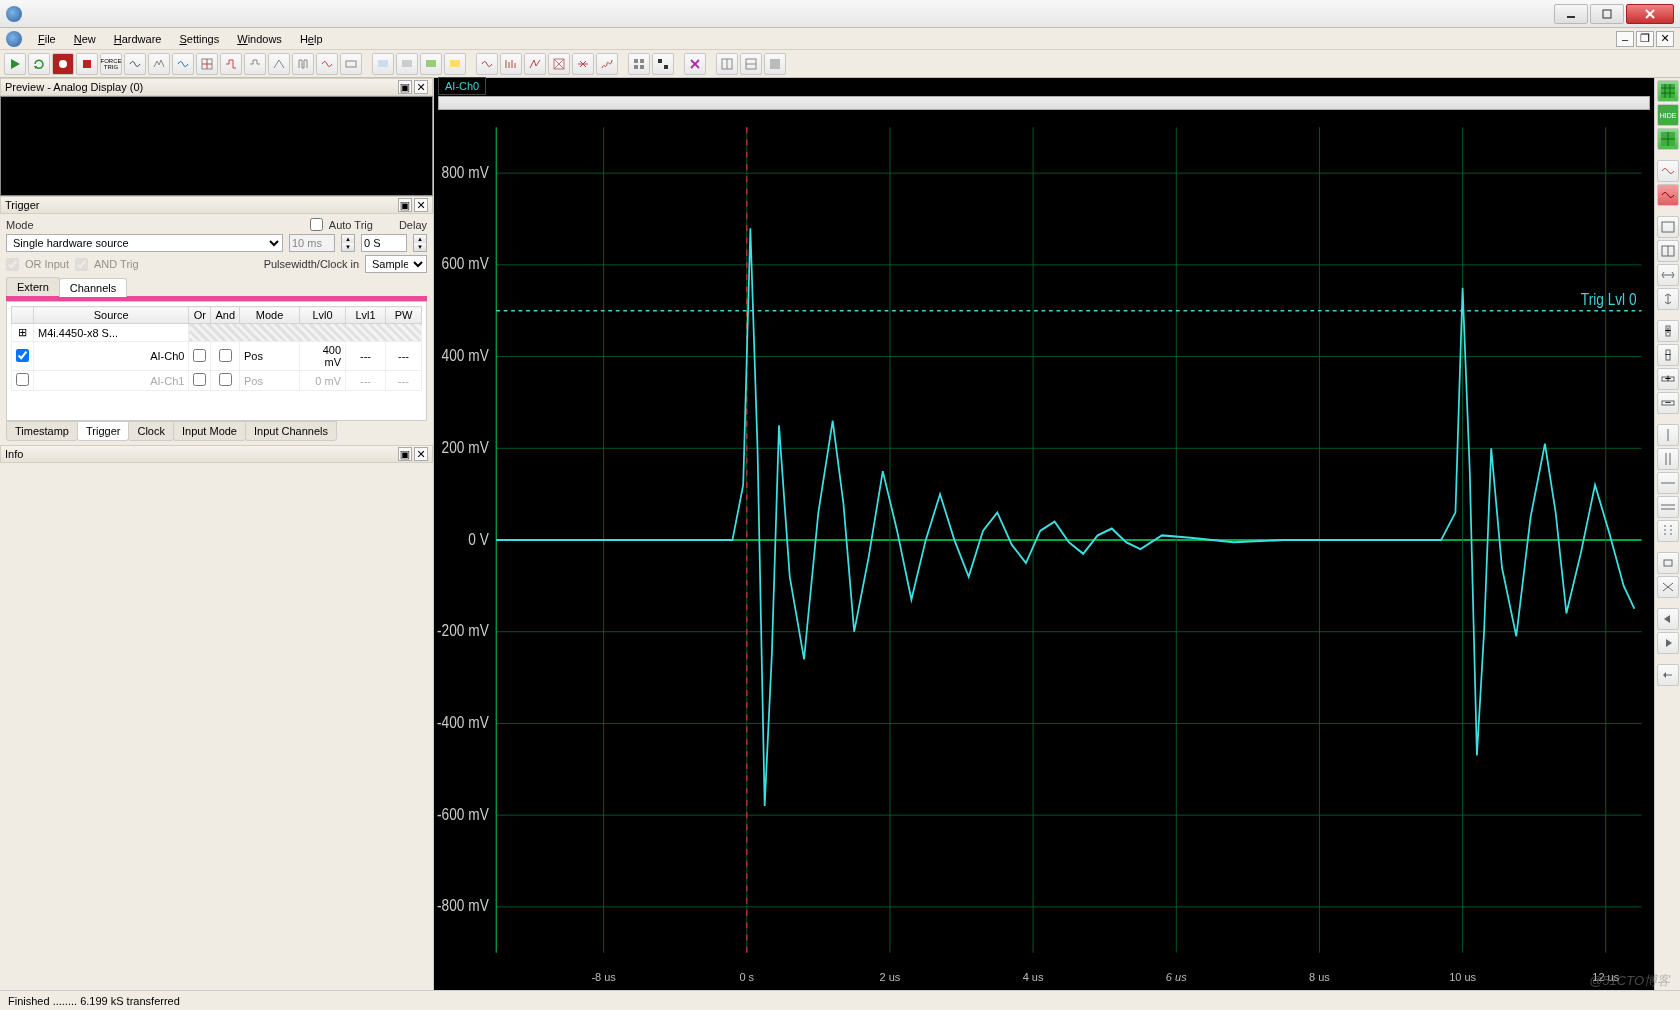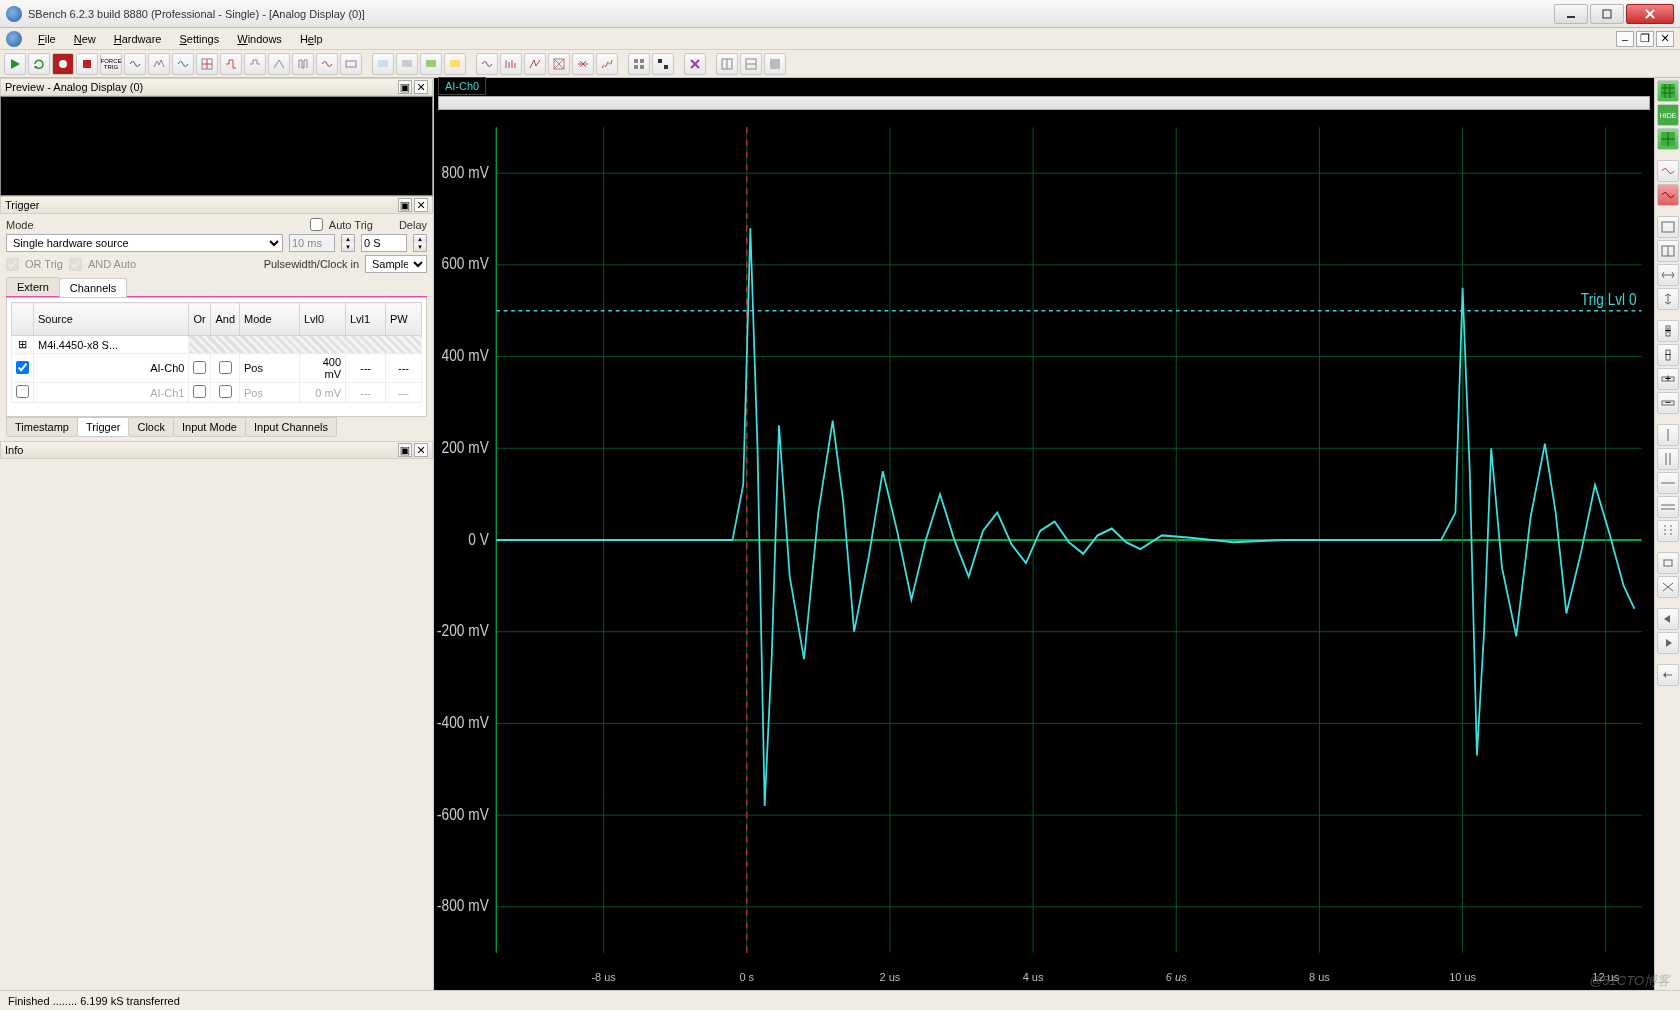--- a/index.html
+++ b/index.html
@@ -26,26 +26,26 @@
 .panel-head .ph-btns{ margin-left:auto; display:flex; gap:2px;}
 .panel-head .ph-btns div{ width:14px;height:14px;border:1px solid #aaa;background:#fafafa;cursor:pointer;display:flex;align-items:center;justify-content:center;}
 .preview { height:100px; background:#000; border:1px solid #888; }
 .trigbody { padding:4px 6px; background:#f0ece3; }
 .row { display:flex; align-items:center; gap:6px; margin-bottom:3px; }
 .row label { color:#333; }
 select,input[type=text]{ border:1px solid #abadb3; background:#fff; height:18px; padding:0 2px; }
 select.ro,input.ro{ background:#f2f2f2; color:#888; }
 .spin{ display:inline-flex;flex-direction:column;width:14px;height:18px;border:1px solid #abadb3;}
 .spin div{flex:1;background:linear-gradient(#fafafa,#e0e0e0);display:flex;align-items:center;justify-content:center;font-size:6px;cursor:pointer;}
-.tabs { display:flex; border-bottom:1px solid #ec4899; margin-top:4px;}
+.tabs { display:flex; border-bottom:5px solid #ec4899; margin-top:4px;}
 .tab { padding:3px 10px; border:1px solid #ccc; border-bottom:none; background:#e8e4da; margin-right:-1px; cursor:pointer; border-radius:3px 3px 0 0;}
 .tab.active{ background:#fff; position:relative; top:1px;}
 .trigtable{ background:#fff;border:1px solid #ccc;padding:4px; height:120px;}
 .trigtable table{ width:100%; border-collapse:collapse;}
-.trigtable th{ background:linear-gradient(#fafafa,#eaeaea);border:1px solid #d4d4d4;padding:10px 4px;font-weight:normal;text-align:left;}
+.trigtable th{ background:linear-gradient(#fafafa,#eaeaea);border:1px solid #d4d4d4;padding:2px 4px;font-weight:normal;text-align:center;}
 .trigtable td{ border:1px solid #eee;padding:2px 4px;text-align:center;}
 .trigtable td.l{text-align:left;}
 .trigtable td.r{text-align:right;}
 .bottabs{ display:flex; }
 .bottab{ padding:3px 8px;border:1px solid #ccc;background:#e8e4da;cursor:pointer;border-radius:0 0 3px 3px;margin-right:-1px;}
 .bottab.active{ background:#fff; }
 .infotree { background:#fff;border:1px solid #ccc;flex:1;padding:6px;overflow:auto;}
 .tree-item{ padding:1px 0; }
 .tree-item .exp{ display:inline-block;width:10px;text-align:center;cursor:pointer;}
 .tree-item .wav{ display:inline-block;width:14px;color:#555;}
@@ -63,21 +63,20 @@
 .status{ height:20px;background:#f0ece3;border-top:1px solid #ccc;padding:2px 8px;display:flex;align-items:center;}
 .watermark{ position:absolute;right:10px;bottom:20px;color:#888;font-size:13px;opacity:.55;font-style:italic;pointer-events:none;}
 input[type=checkbox]{ width:13px;height:13px; }
 .chk-dis{ opacity:.5; }
 </style>
 </head>
 <body>
 
 <div class="titlebar">
   <div class="ticon"></div>
-  <div class="title">SBench 6.2.3 build 8880 (Professional - Single) - [Analog Display (0)]</div>
   <div class="winbtns">
     <div class="winbtn">
         <svg width="10" height="10">
           <line x1="1" y1="8" x2="9" y2="8" stroke="#333" stroke-width="2"></line>
         </svg>
       </div>
     <div class="winbtn">
         <svg width="10" height="10">
           <rect x="1" y="1" width="8" height="8" fill="none" stroke="#333"></rect>
         </svg>
@@ -311,23 +310,23 @@
             <div>▼</div>
           </div>
         <input type="text" style="width: 46px;" value="0 S">
         <div class="spin">
             <div>▲</div>
             <div>▼</div>
           </div>
       </div>
       <div class="row">
         <input type="checkbox" class="chk-dis" disabled="" checked="" style="">
-        <label class="chk-dis">OR Trig</label>
+        <label class="chk-dis">OR Input</label>
         <input type="checkbox" class="chk-dis" disabled="" checked="" style="">
-        <label class="chk-dis">AND Auto</label>
+        <label class="chk-dis">AND Trig</label>
         <span style="flex:1"></span>
         <label>Pulsewidth/Clock in</label>
         <select style="width:62px"><option>Samples</option></select>
       </div>
       <div class="tabs">
         <div class="tab">Extern</div>
         <div class="tab active">Channels</div>
       </div>
       <div class="trigtable">
         <table>

